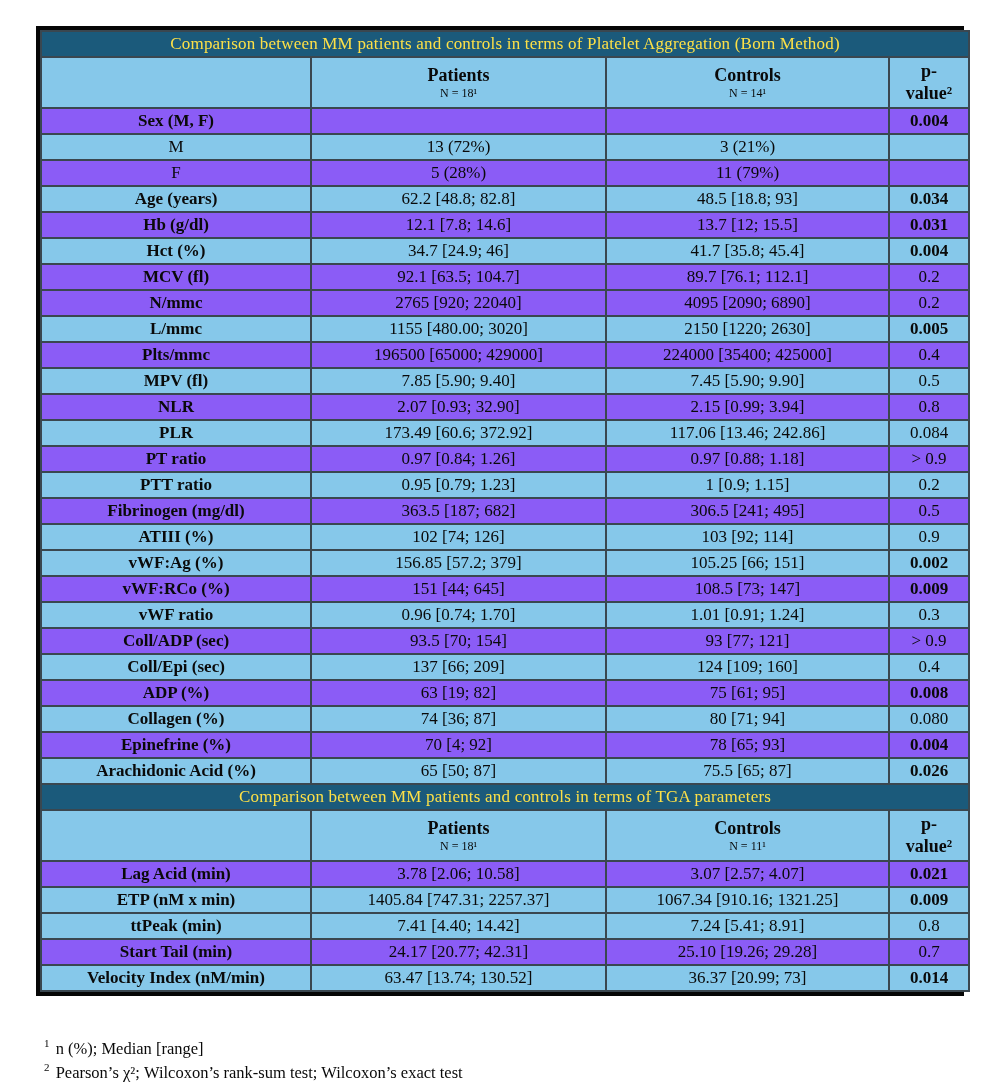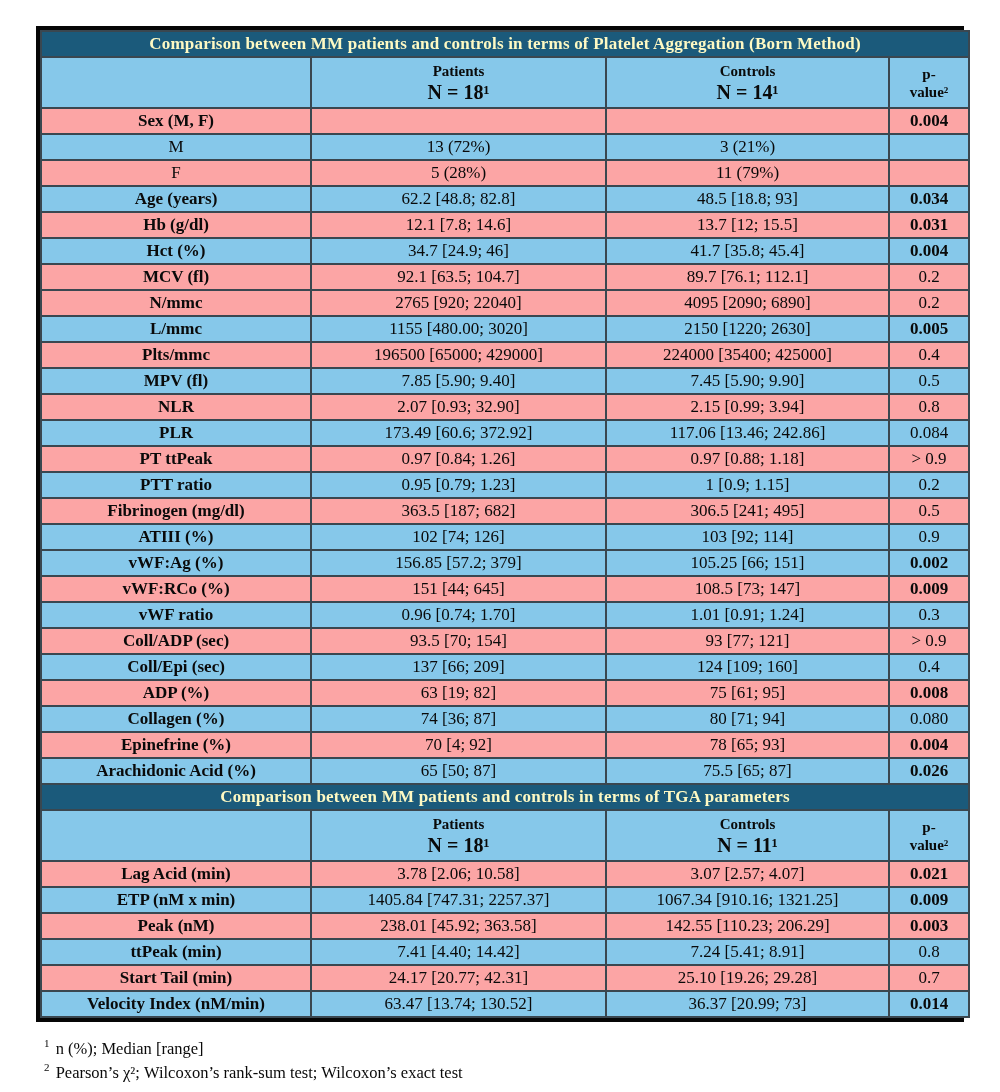--- a/index.html
+++ b/index.html
@@ -30,32 +30,32 @@
     text-align: center;
     vertical-align: middle;
     font-size: 17px;
     line-height: 1.2;
     padding: 1px 4px;
     height: 22px;
     overflow: hidden;
   }
   td.band {
     background: #1b5a7b;
-    color: #fef9c3;
-    font-weight: bold;
+    color: #fde047;
+    font-weight: normal;
     font-size: 18px;
     height: 23px;
     letter-spacing: 0.2px;
   }
   .med   { background: #86c8ea; }
-  .light { background: #fca5a5; margin-top: 6px; }
+  .light { background: #8b5cf6; margin-top: 6px; }
   .b     { font-weight: bold; }
   tr.head-row td { height: 47px; }
-  .head-title { font-weight: bold; font-size: 15px; }
-  .head-sub   { font-weight: bold; font-size: 20px; }
+  .head-title { font-weight: bold; font-size: 18px; }
+  .head-sub   { font-weight: normal; font-size: 12px; }
   .footnotes {
     position: absolute;
     left: 44px;
     top: 1036px;
     font-size: 16.5px;
     line-height: 1.45;
   }
   .footnotes sup { font-size: 11px; margin-right: 2px; }
 </style>
 </head>
@@ -160,21 +160,21 @@
           <td>2.15 [0.99; 3.94]</td>
           <td class="">0.8</td>
         </tr>
         <tr class="med">
           <td class="b">PLR</td>
           <td>173.49 [60.6; 372.92]</td>
           <td>117.06 [13.46; 242.86]</td>
           <td class="">0.084</td>
         </tr>
         <tr class="light">
-          <td class="b">PT ttPeak</td>
+          <td class="b">PT ratio</td>
           <td>0.97 [0.84; 1.26]</td>
           <td>0.97 [0.88; 1.18]</td>
           <td class="">&gt; 0.9</td>
         </tr>
         <tr class="med">
           <td class="b">PTT ratio</td>
           <td>0.95 [0.79; 1.23]</td>
           <td>1 [0.9; 1.15]</td>
           <td class="">0.2</td>
         </tr>
@@ -266,26 +266,20 @@
           <td class="b">Lag Acid (min)</td>
           <td>3.78 [2.06; 10.58]</td>
           <td>3.07 [2.57; 4.07]</td>
           <td class="b">0.021</td>
         </tr>
         <tr class="med">
           <td class="b">ETP (nM x min)</td>
           <td>1405.84 [747.31; 2257.37]</td>
           <td>1067.34 [910.16; 1321.25]</td>
           <td class="b">0.009</td>
-        </tr>
-        <tr class="light">
-          <td class="b">Peak  (nM)</td>
-          <td>238.01 [45.92; 363.58]</td>
-          <td>142.55 [110.23; 206.29]</td>
-          <td class="b">0.003</td>
         </tr>
         <tr class="med">
           <td class="b">ttPeak  (min)</td>
           <td>7.41 [4.40; 14.42]</td>
           <td>7.24 [5.41; 8.91]</td>
           <td class="">0.8</td>
         </tr>
         <tr class="light">
           <td class="b">Start Tail (min)</td>
           <td>24.17 [20.77; 42.31]</td>

